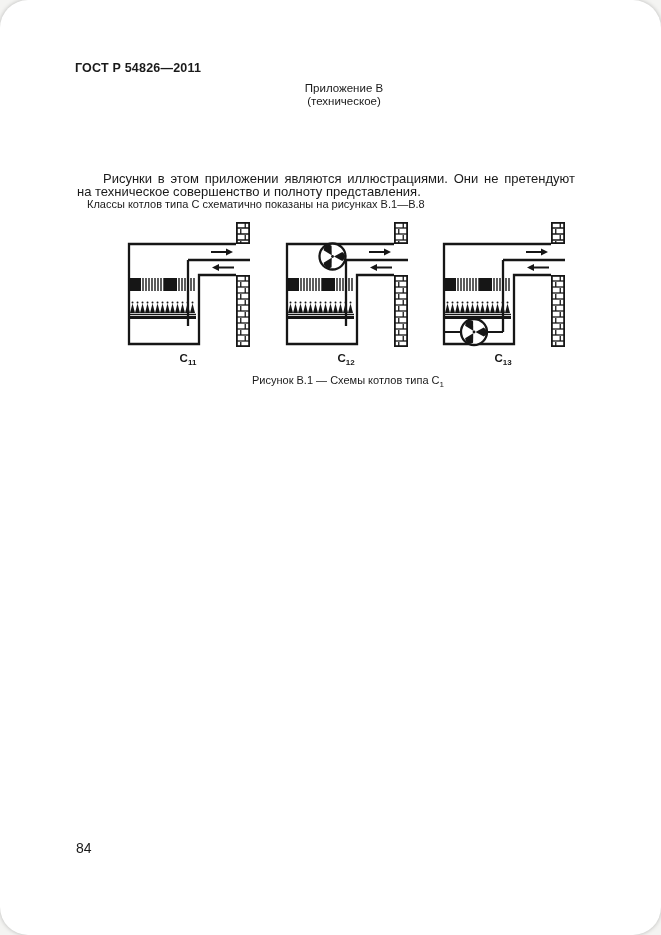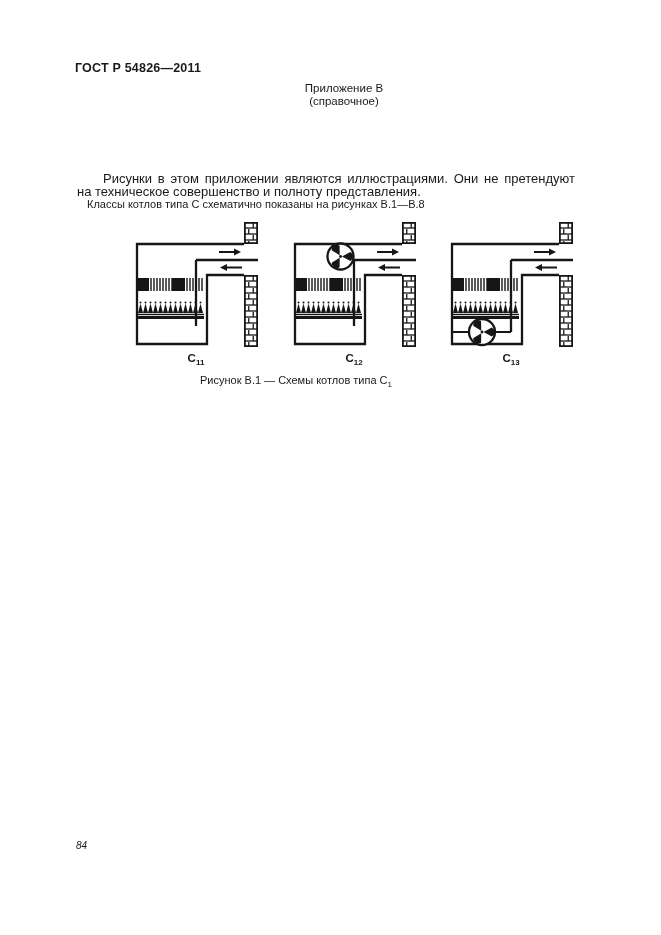--- a/index.html
+++ b/index.html
@@ -6,20 +6,21 @@
   body{
     width:661px;height:935px;position:relative;
     background:#f4f4f2;
     font-family:"Liberation Sans", sans-serif;
     -webkit-font-smoothing:antialiased;
   }
   .page{
     position:absolute;left:0;top:0;width:661px;height:935px;
     background:#ffffff;color:#1a1a1a;overflow:hidden;
     box-shadow:0 0 4px rgba(0,0,0,.25);
+    border-radius:28px;
   }
   .doc-number{
     position:absolute;left:75px;top:61px;
     font-size:12.5px;font-weight:bold;letter-spacing:.2px;white-space:nowrap;
   }
   .appendix{
     position:absolute;left:249px;top:82px;width:190px;
     text-align:center;font-weight:normal;font-size:11.5px;line-height:13px;
   }
   .fig-title{
@@ -27,42 +28,42 @@
     text-align:center;font-weight:bold;font-size:12px;
   }
   .para1{
     position:absolute;left:77px;top:172px;width:498px;
     font-size:13px;line-height:13.2px;text-align:justify;text-indent:26px;
   }
   .para2{
     position:absolute;left:61px;top:198px;width:520px;
     font-size:11px;line-height:13px;text-indent:26px;white-space:nowrap;
   }
-  .figures-row{position:absolute;left:8px;top:220px;width:579px;height:150px;}
+  .figures-row{position:absolute;left:0;top:220px;width:579px;height:150px;}
   .figure-slot{position:absolute;top:0;width:124px;height:150px;}
   .caption{
     position:absolute;left:200px;top:374px;width:296px;
-    font-size:11px;white-space:nowrap;
+    text-align:center;font-size:11px;white-space:nowrap;
   }
   .caption sub{font-size:8px;}
   .page-number{
-    position:absolute;left:76px;top:840px;font-size:10px;font-style:italic;
+    position:absolute;left:76px;top:840px;font-size:14px;
   }
   svg text{font-family:"Liberation Sans", sans-serif;}
 </style>
 </head>
 <body>
 
 <div class="page">
 
   <div class="doc-number">ГОСТ Р 54826—2011</div>
 
   <div class="appendix">
     <div>Приложение В</div>
-    <div>(справочное)</div>
+    <div>(техническое)</div>
   </div>
 
 
   <div class="para1">Рисунки в этом приложении являются иллюстрациями. Они не претендуют на техническое совершенство и полноту представления.</div>
   <div class="para2">Классы котлов типа С схематично показаны на рисунках В.1—В.8</div>
 
   <div class="figures-row">
       <div class="figure-slot" style="left: 126px;"><svg width="124" height="150" viewBox="0 0 124 150">
           <path d="M110,24 H3 V124 H73 V55 H110" fill="none" stroke="#161616" stroke-width="2.3"></path>
           <line x1="62" y1="40" x2="124" y2="40" stroke="#161616" stroke-width="2.3"></line>

